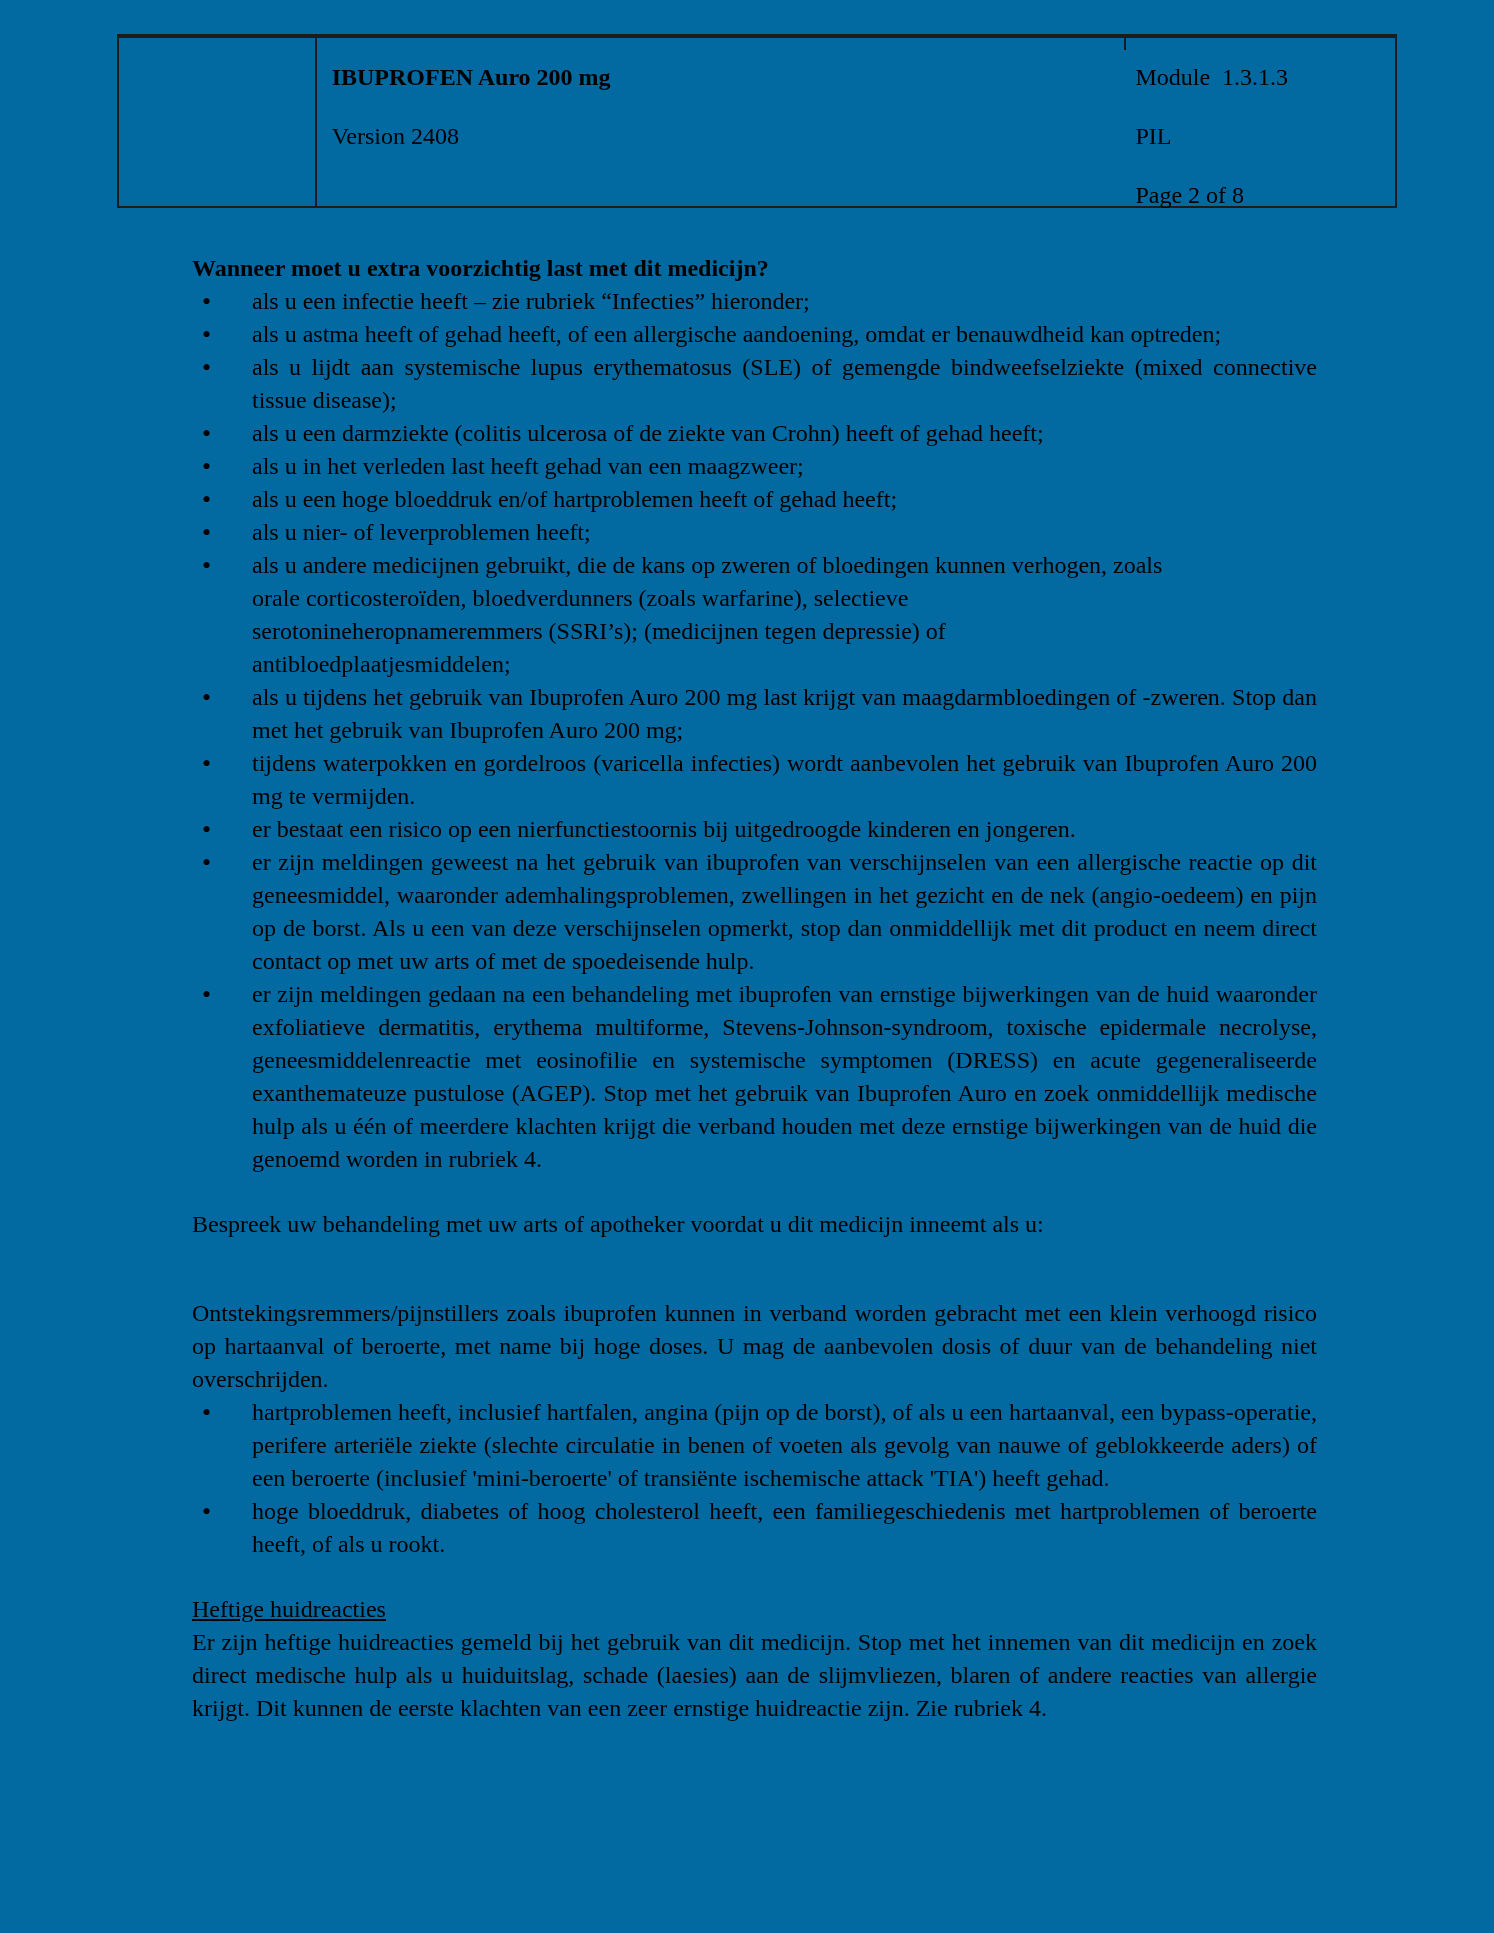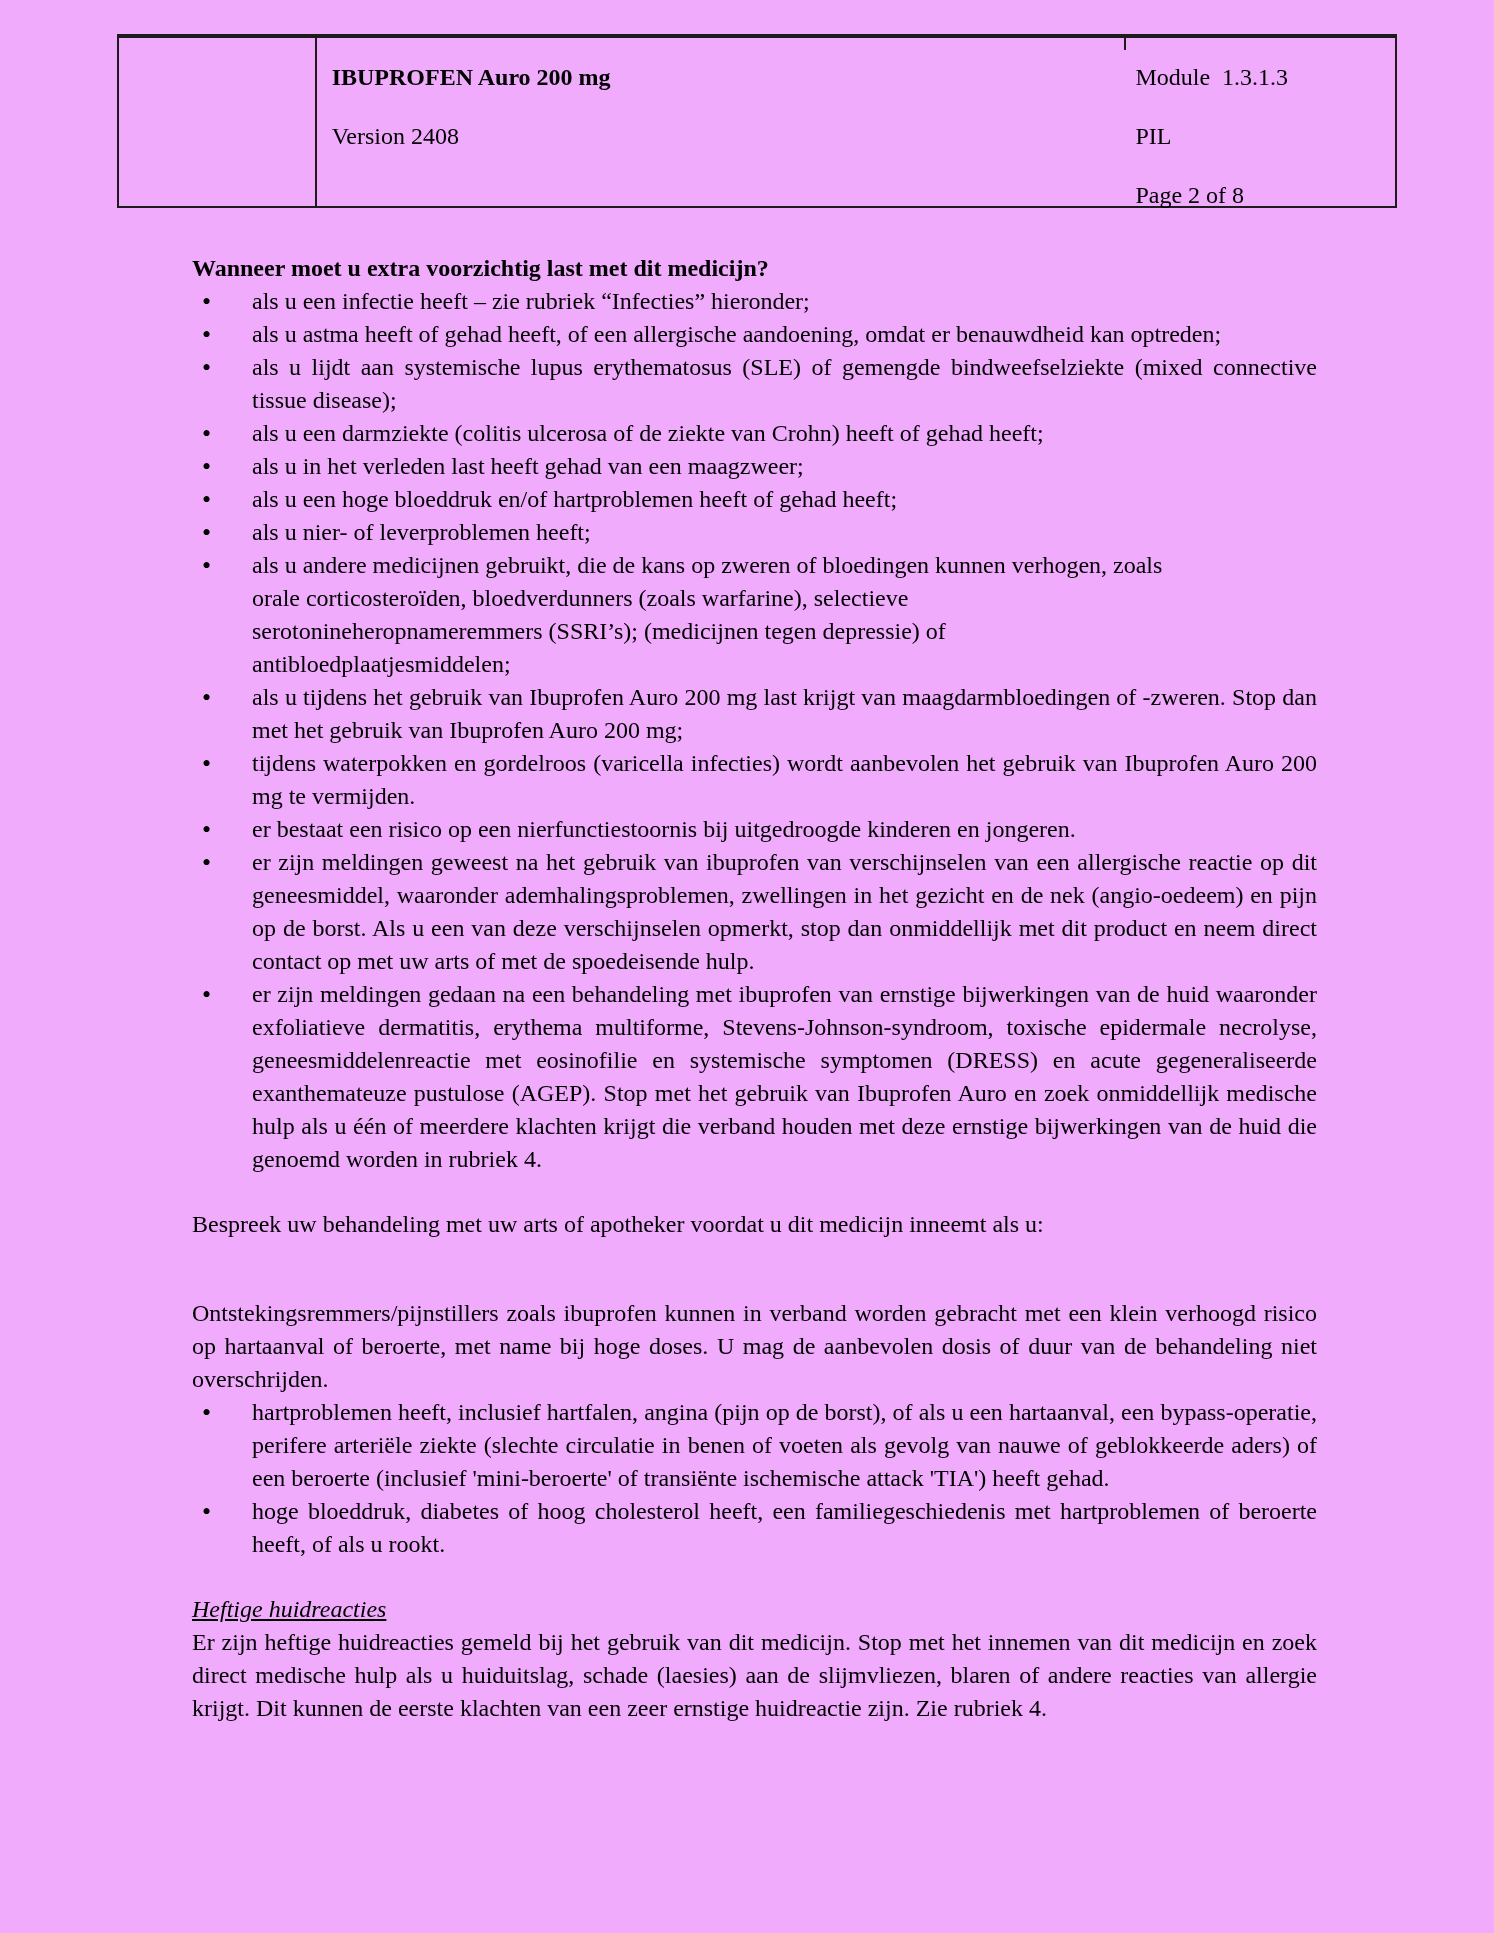--- a/index.html
+++ b/index.html
@@ -5,21 +5,21 @@
   * { margin: 0; padding: 0; box-sizing: border-box; }
   html, body { background: #ffffff; }
   body {
     width: 1494px;
     height: 1933px;
     position: relative;
     font-family: "Liberation Serif", "DejaVu Serif", serif;
     color: #000000;
     overflow: hidden;
   }
-  .page { width: 1494px; height: 1933px; position: relative; background: #f0abfc; }
+  .page { width: 1494px; height: 1933px; position: relative; background: #0369a1; }
 
   
   .header-table {
     position: absolute;
     left: 117px; top: 34px;
     width: 1280px; height: 174px;
     border: 2px solid #1c1c1c;
     border-top-width: 4px;
     display: flex;
   }
@@ -57,21 +57,20 @@
   }
   .para {
     white-space: pre-wrap;
     text-align: justify;
   }
   .para-nsaid { margin-top: 56px; }
   .para-consult-intro { margin-top: 32px; text-align: left; }
   .underlined-heading {
     margin-top: 32px;
     text-decoration: underline;
-    font-style: italic;
   }
   .bullet-item {
     position: relative;
     padding-left: 60px;
   }
   .bullet-glyph {
     position: absolute;
     left: 10px; top: 0;
     width: 40px;
     font-size: 26px;

